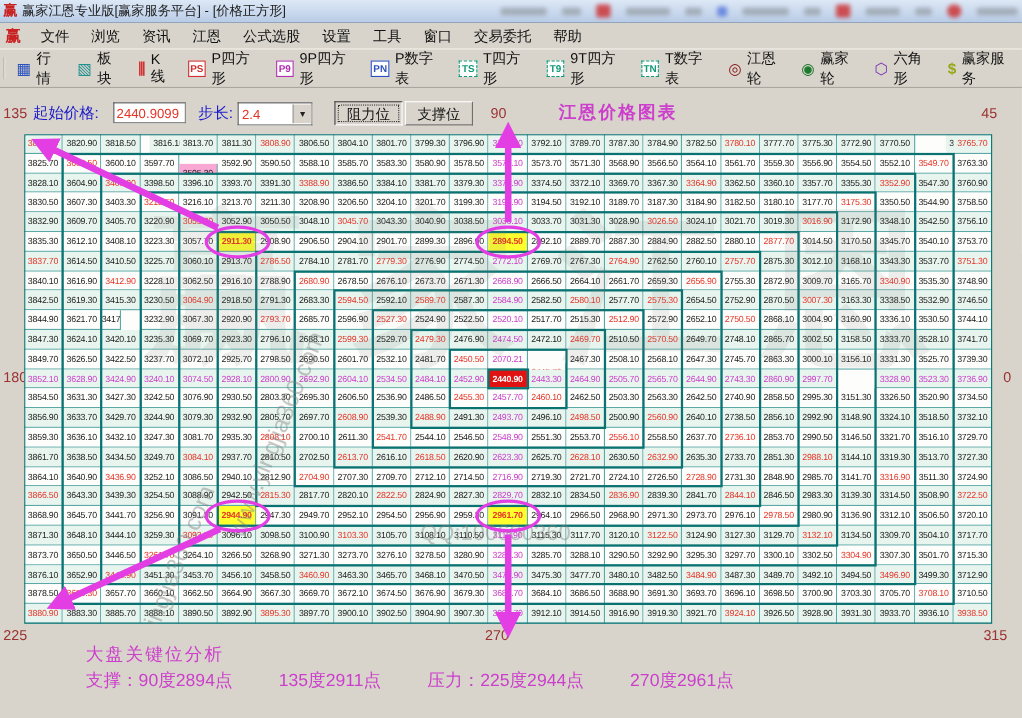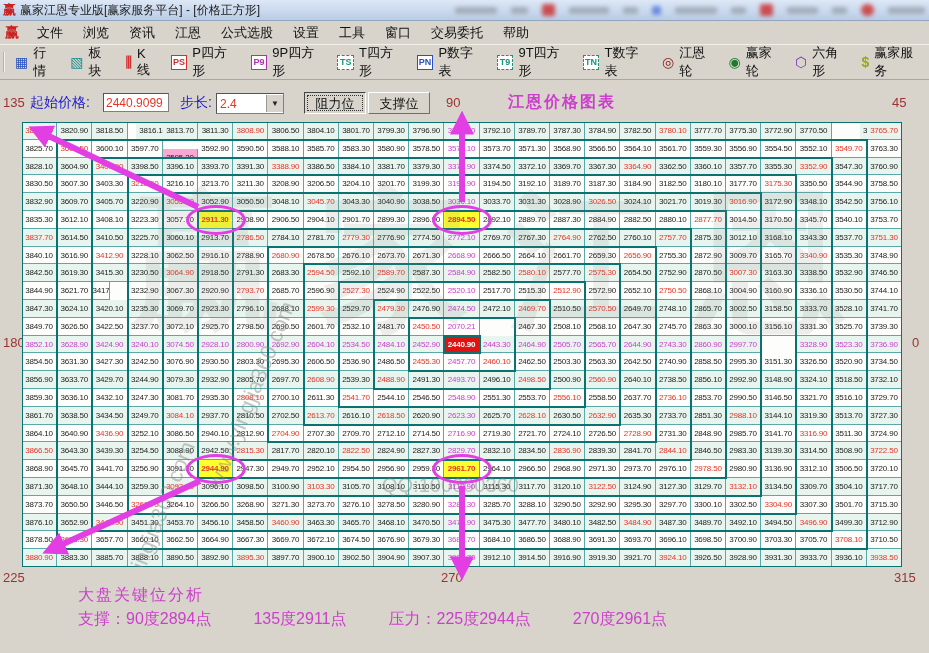--- a/index.html
+++ b/index.html
@@ -122,26 +122,26 @@
       </span>
       <span class="tb-item">
         <span class="tb-badge" style="color: rgb(208, 48, 48); border: 1px solid rgb(208, 48, 48);">PS</span>
         <span>P四方形</span>
       </span>
       <span class="tb-item">
         <span class="tb-badge" style="color: rgb(176, 48, 176); border: 1px solid rgb(176, 48, 176);">P9</span>
         <span>9P四方形</span>
       </span>
       <span class="tb-item">
+        <span class="tb-badge" style="color: rgb(42, 82, 190); border: 1px solid rgb(42, 82, 190);">PN</span>
+        <span>P数字表</span>
+      </span>
+      <span class="tb-item">
         <span class="tb-badge" style="color: rgb(17, 153, 119); border: 1px dashed rgb(17, 153, 119);">TS</span>
         <span>T四方形</span>
-      </span>
-      <span class="tb-item">
-        <span class="tb-badge" style="color: rgb(42, 82, 190); border: 1px solid rgb(42, 82, 190);">PN</span>
-        <span>P数字表</span>
       </span>
       <span class="tb-item">
         <span class="tb-badge" style="color: rgb(17, 153, 119); border: 1px dashed rgb(17, 153, 119);">T9</span>
         <span>9T四方形</span>
       </span>
       <span class="tb-item">
         <span class="tb-badge" style="color: rgb(17, 153, 119); border: 1px dashed rgb(17, 153, 119);">TN</span>
         <span>T数字表</span>
       </span>
       <span class="tb-item">

